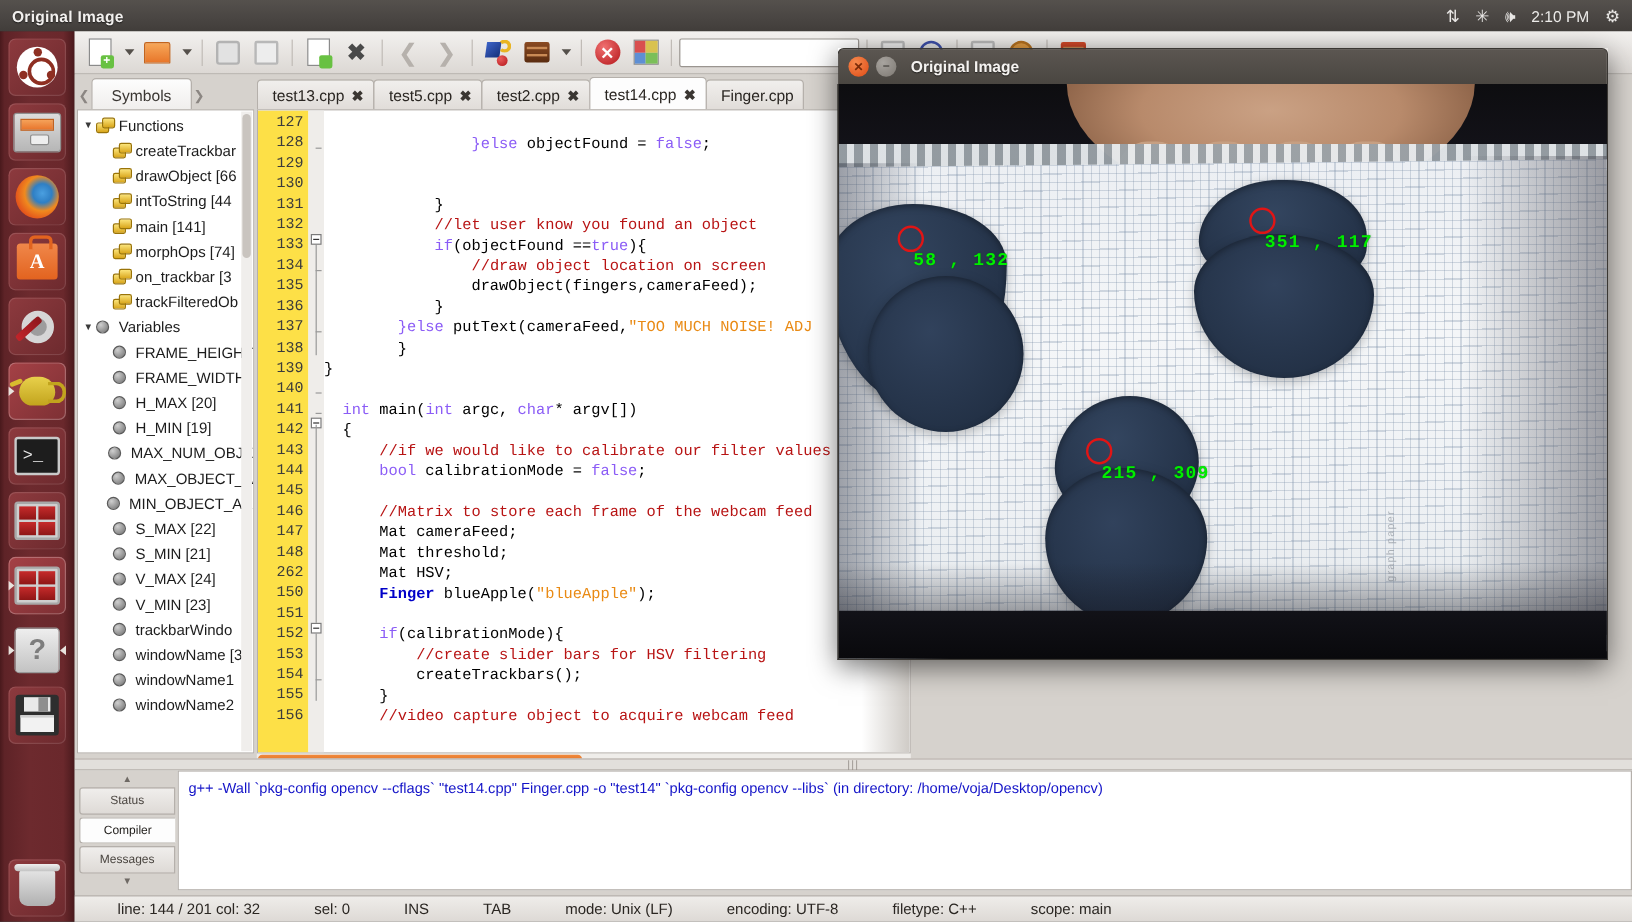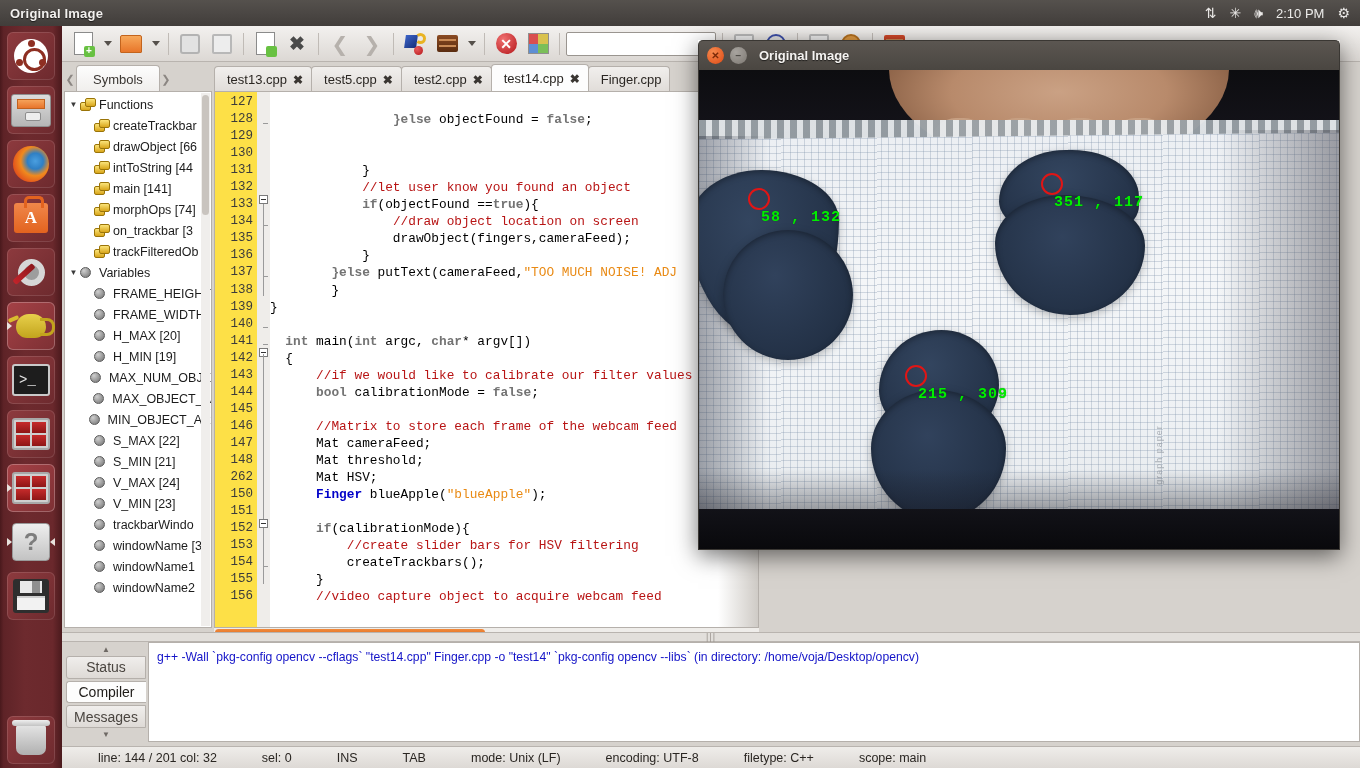--- a/index.html
+++ b/index.html
@@ -166,21 +166,21 @@
     border:1px solid #b5b0ab;overflow:hidden;}
   #gutter{position:absolute;left:0;top:0;width:42px;height:100%;background:#fde047;
     font-family:"Liberation Mono",monospace;font-size:12.5px;color:#3b3b3b;text-align:right;
     padding-top:2px;}
   #fold{position:absolute;left:42px;top:0;width:13px;height:100%;background:#efedea;}
   #code{position:absolute;left:55px;top:0;right:0;height:100%;
     font-family:"Liberation Mono",monospace;font-size:12.8px;color:#000;padding-top:2px;
     white-space:pre;}
   .ln{height:17.05px;line-height:17.05px;padding-right:4px;}
   .cl{height:17.05px;line-height:17.05px;}
-  .kw{color:#737373;font-weight:bold;}
+  .kw{color:#8b5cf6;font-weight:normal;}
   .cm{color:#b81414;}
   .st{color:#e98a14;}
   .ty{color:#0000c8;font-weight:bold;}
   .foldmark{position:relative;height:17.05px;}
   .foldmark .box{position:absolute;left:2px;top:4px;width:9px;height:9px;border:1px solid #7a7a7a;
     background:#fff;}
   .foldmark .box:before{content:"";position:absolute;left:1px;top:3px;width:5px;height:1px;background:#333;}
   .fline{position:absolute;left:6px;width:1px;background:#9a9a9a;}
   .ftick{position:absolute;left:6px;width:5px;height:1px;background:#9a9a9a;}
 
@@ -196,21 +196,21 @@
     border-top:1px solid #b9b4af;border-bottom:1px solid #b9b4af;
     display:flex;align-items:center;justify-content:center;color:#9a948e;font-size:9px;letter-spacing:1px;}
 
   
   #logs{position:absolute;left:0;top:616px;width:1298px;height:100px;background:#d6d2cd;
     display:flex;}
   #log-tabs{width:86px;height:100px;display:flex;flex-direction:column;align-items:stretch;
     padding:2px 2px 2px 4px;}
   .lnav{height:11px;display:flex;align-items:center;justify-content:center;color:#6e6964;font-size:8px;}
   .ltab{flex:1;margin:1px 0;display:flex;align-items:center;justify-content:center;
-    font-size:14px;color:#4a4540;background:linear-gradient(to bottom,#f0eeec,#dedad6);
+    font-size:10px;color:#4a4540;background:linear-gradient(to bottom,#f0eeec,#dedad6);
     border:1px solid #b5b0ab;border-radius:3px 0 0 3px;text-align:center;}
   .ltab.sel{background:#fdfdfd;color:#1f1c19;border-right:none;font-weight:normal;}
   #log-body{flex:1;background:#fff;border:1px solid #b5b0ab;padding:4px 8px;overflow:hidden;}
   .logline{font-size:12.2px;color:#1414c8;font-family:"Liberation Sans",sans-serif;line-height:20px;}
 
   
   #statusbar{position:absolute;left:0;bottom:0;width:1298px;height:22px;
     background:linear-gradient(to bottom,#efedea,#ddd9d5);border-top:1px solid #b9b4af;
     display:flex;align-items:center;font-size:12.5px;color:#2a2622;}
   #statusbar .cell{padding:0 9px;white-space:nowrap;margin-left:27px;}

